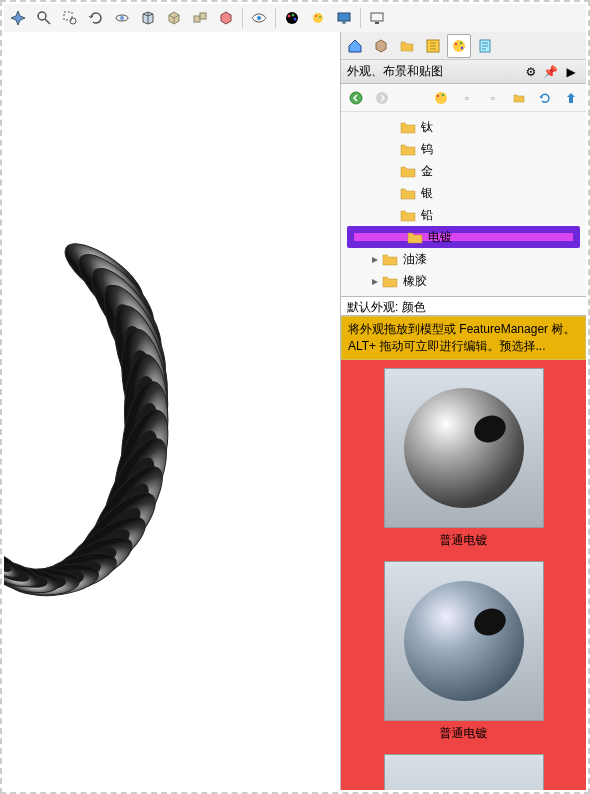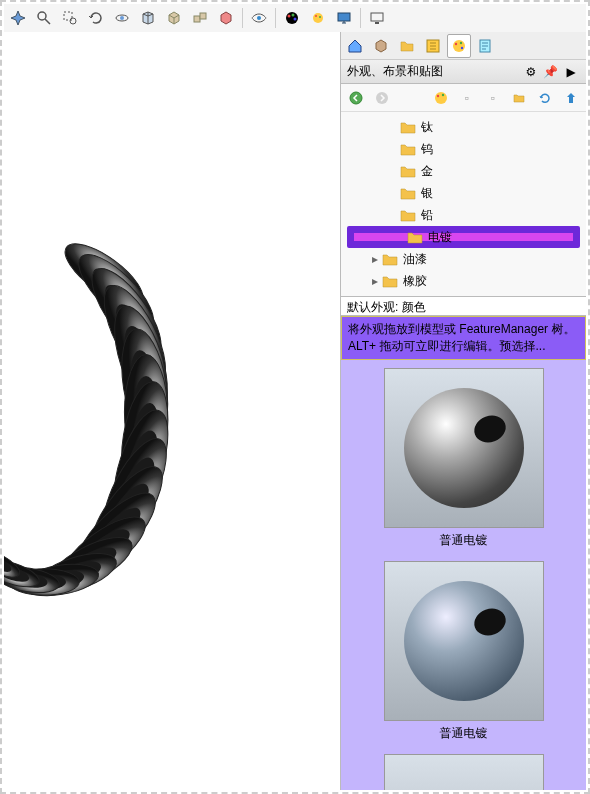--- a/index.html
+++ b/index.html
@@ -20,22 +20,22 @@
 .nav-row{height:28px;display:flex;align-items:center;padding:0 4px;gap:4px;border-bottom:1px solid #ddd}
 .nav-row .nbtn{width:22px;height:22px;display:flex;align-items:center;justify-content:center;cursor:pointer}
 .tree{flex:0 0 auto;padding:4px 6px;overflow-y:auto;max-height:210px}
 .tree-item{display:flex;align-items:center;height:22px;cursor:pointer;padding:1px 2px;border-radius:2px}
 .tree-item.selected{background:#d946ef;border:7px solid #6d28d9}
 .tree-item .exp{width:12px;text-align:center;color:#666}
 .tree-item .folder{width:18px;height:14px;margin-right:4px;display:flex;align-items:center;justify-content:center}
 .tree-item.d1{padding-left:40px}
 .tree-item.d0{padding-left:22px}
 .default-row{height:20px;background:#fff;border-top:1px solid #bbb;border-bottom:1px solid #bbb;padding:2px 6px;display:flex;}
-.help-box{background:#8b5cf6;border:1px solid #d0c060;padding:4px 6px;line-height:1.4;font-size:11px}
-.preview-area{flex:1;overflow-y:auto;padding:8px;background:#c4b5fd}
+.help-box{background:#eab308;border:1px solid #d0c060;padding:4px 6px;line-height:1.4;font-size:11px}
+.preview-area{flex:1;overflow-y:auto;padding:8px;background:#ef4444}
 .preview-item{margin-bottom:12px}
 .preview-thumb{width:160px;height:160px;margin:0 auto;background:linear-gradient(#d8e0e8,#a8b0b8);position:relative;border:1px solid #999}
 .sphere{position:absolute;left:50%;top:50%;transform:translate(-50%,-50%);width:120px;height:120px;border-radius:50%}
 .sphere.chrome{background:radial-gradient(circle at 35% 30%,#fff,#aaa 30%,#444 70%,#222)}
 .sphere.shiny{background:radial-gradient(circle at 35% 30%,#eef,#9ab 30%,#567 70%,#234)}
 .sphere::after{content:"";position:absolute;right:18px;top:28px;width:32px;height:26px;background:#111;border-radius:50%;transform:rotate(-20deg)}
 .preview-label{text-align:center;margin-top:4px}
 .folder-svg{fill:#f4c24b;stroke:#b8922e;stroke-width:0.5}
 </style>
 </head>

